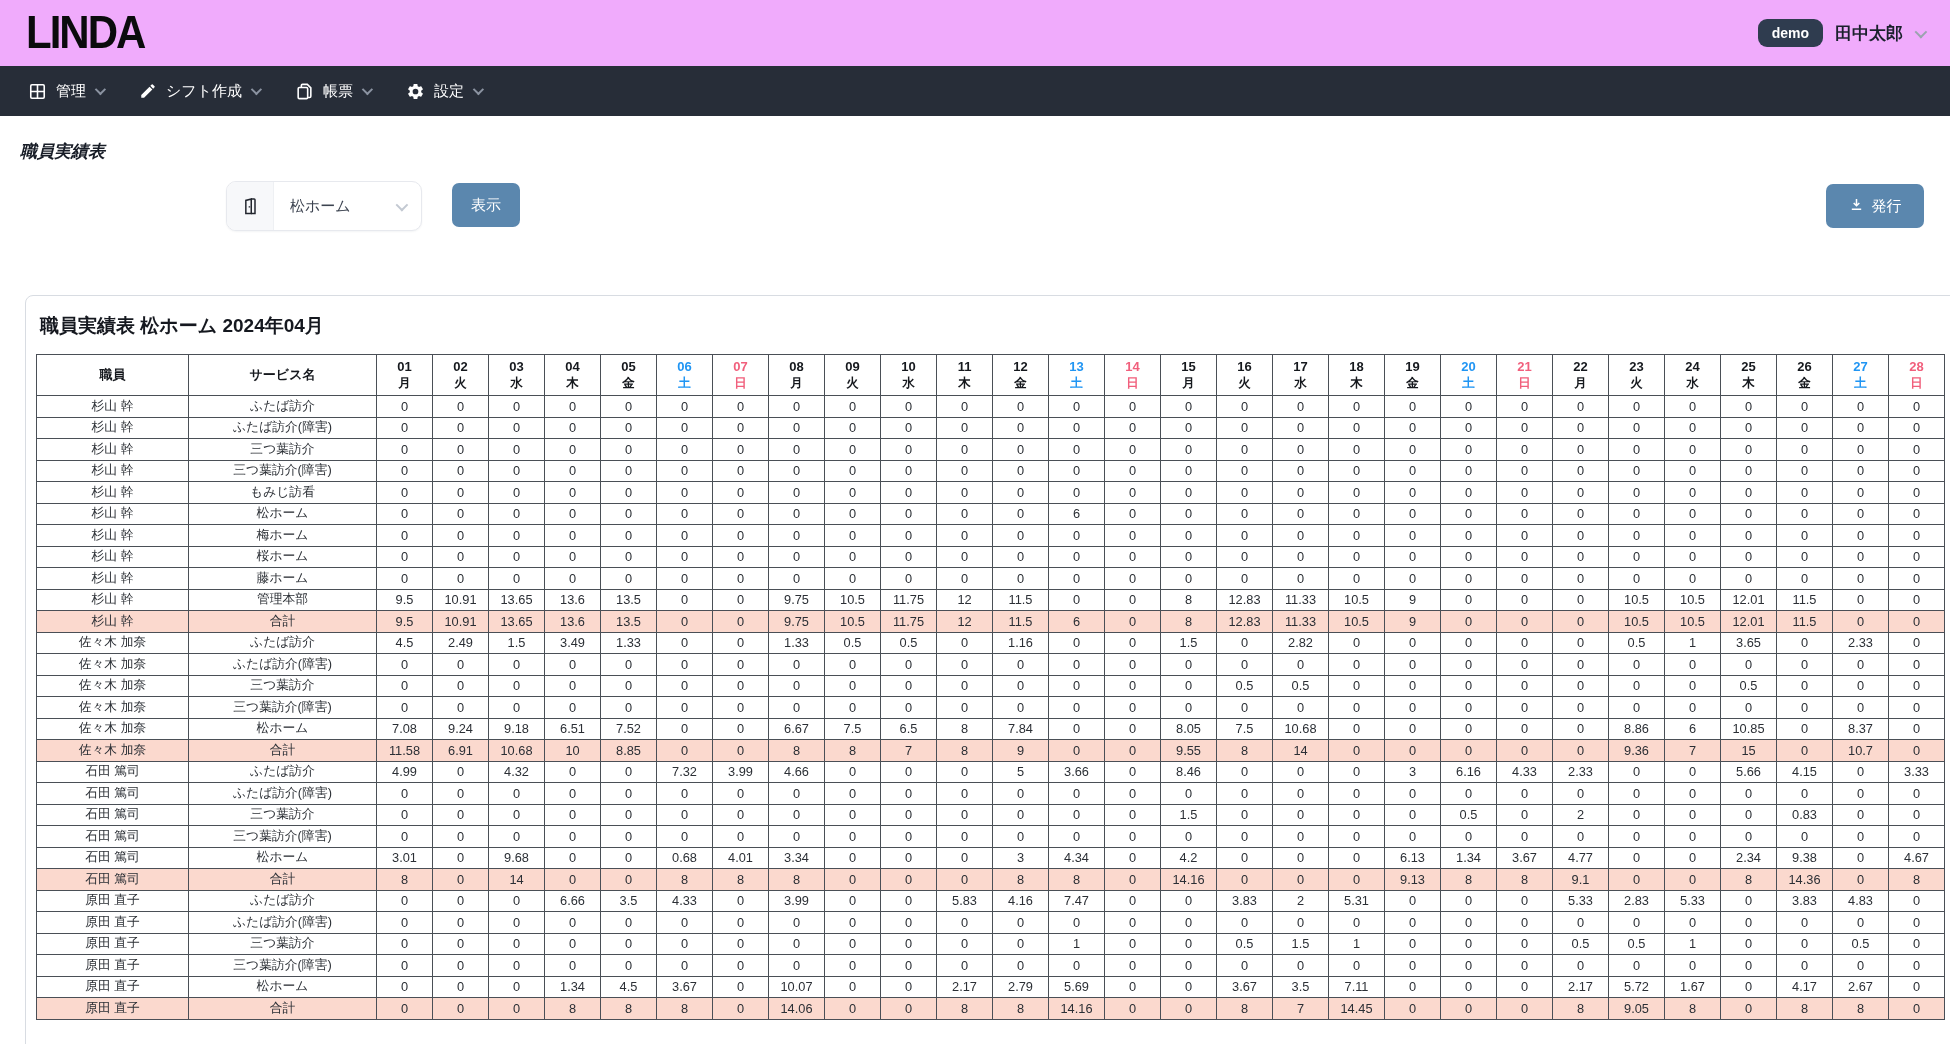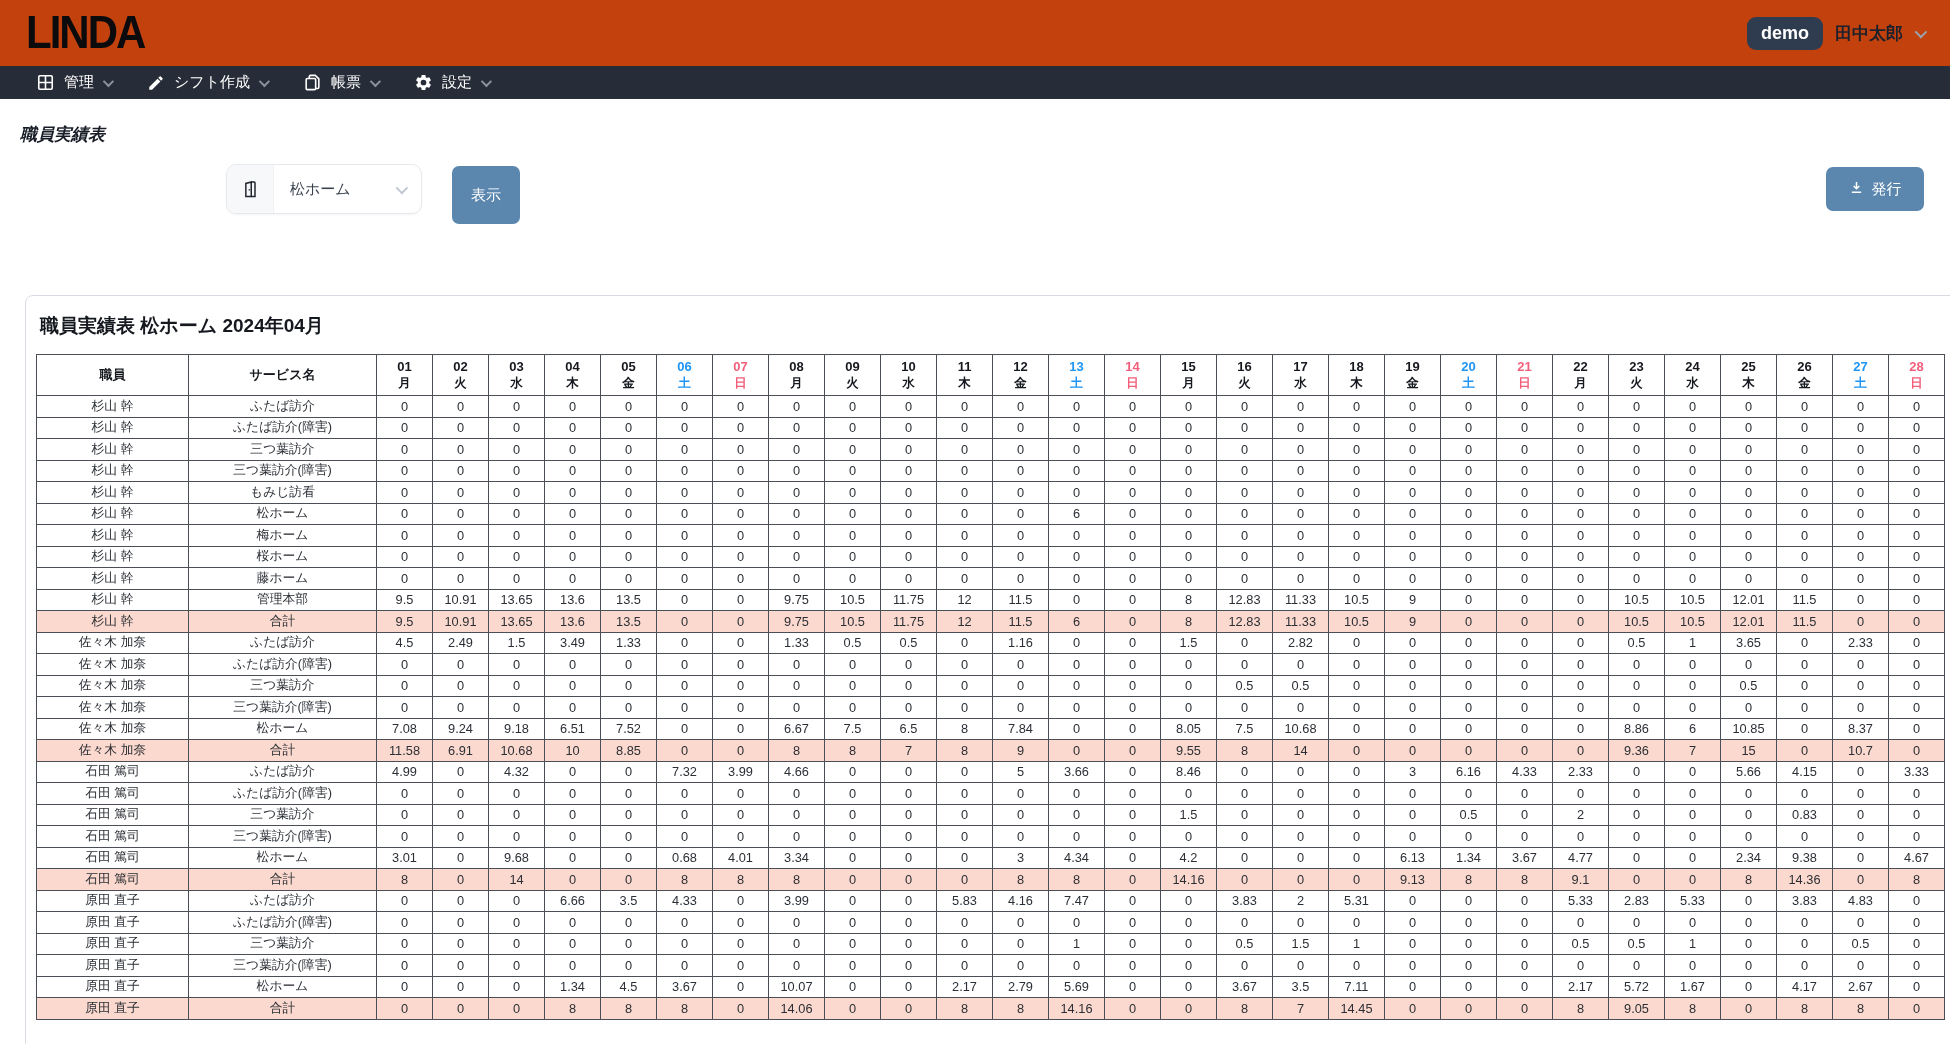--- a/index.html
+++ b/index.html
@@ -1,32 +1,32 @@
 <!DOCTYPE html>
 <html style="--accent: #5b87ae; --nav-bg: #272d38; --badge-bg: #2f3c4f; --sat: #2095f3; --sun: #f15f7c; --total-bg: #fbd9ce;"><head>
 <meta charset="utf-8">
 <style>
   * { box-sizing: border-box; margin: 0; padding: 0; }
   html,body { width:1950px; height:1044px; overflow:hidden; background:#fff;
               font-family:"Liberation Sans","DejaVu Sans",sans-serif; }
 
   
   .top-header{ height:66px; display:flex; align-items:center;
-               justify-content:space-between; padding:0 26px; background:#c2410c; }
+               justify-content:space-between; padding:0 26px; background:#f0abfc; }
   .logo{ font-size:42px; font-weight:800; letter-spacing:-2px; color:#0b0b0d;
          transform:scaleY(1.08); transform-origin:left center; }
   .user-area{ display:flex; align-items:center; gap:12px; }
-  .env-badge{ background:var(--badge-bg,#2f3c4f); color:#fff; font-size:18px; font-weight:600;
+  .env-badge{ background:var(--badge-bg,#2f3c4f); color:#fff; font-size:14px; font-weight:600;
               padding:6px 14px; border-radius:9px; }
   .user-name{ font-size:17px; font-weight:700; color:#1a202c; }
   .chev{ display:inline-block; width:9px; height:9px; border-right:2px solid #9aa3ae;
          border-bottom:2px solid #9aa3ae; transform:rotate(45deg) translateY(-2px); }
 
   
-  .nav{ height:33px; background:var(--nav-bg,#272d38); display:flex; align-items:center; padding:0 18px; }
+  .nav{ height:50px; background:var(--nav-bg,#272d38); display:flex; align-items:center; padding:0 10px; }
   .nav-item{ display:flex; align-items:center; gap:9px; height:100%; padding:0 18px;
              color:#fff; font-size:15px; cursor:pointer; }
   .nav-item svg{ display:block; }
   .nav-item .chev{ width:8px; height:8px; border-color:#8b93a1; }
 
   
   .page-title{ font-size:17px; font-weight:700; color:#171c26; margin:24px 0 0 20px;font-style:italic; }
 
   .filter-row{ position:relative; height:50px; margin:18px 0 0 0; }
   .select-box{ position:absolute; top:0; height:50px; display:flex; align-items:center;
@@ -34,21 +34,21 @@
                box-shadow:0 1px 2px rgba(20,30,50,.05); overflow:hidden; cursor:pointer; }
   .select-box .icon-cell{ width:47px; height:100%; background:#f7f8fa; display:flex;
                align-items:center; justify-content:center; border-right:1px solid #eef0f3; }
   .select-box .sel-text{ font-size:15px; color:#3c4350; padding:0 16px; flex:1; }
   .select-box .chev{ margin-right:16px; border-color:#c3c9d2; }
   #month-select{ left:28px; width:180px; }
   #facility-select{ left:226px; width:196px; }
   .btn{ display:inline-flex; align-items:center; justify-content:center; gap:8px;
         background:var(--accent,#5b87ae); color:#fff; border:none; border-radius:7px;
         font-size:15px; cursor:pointer; font-family:inherit; }
-  #show-btn{ position:absolute; left:452px; top:2px; width:68px; height:58px; }
+  #show-btn{ position:absolute; left:452px; top:2px; width:68px; height:44px; }
   #publish-btn{ position:absolute; right:26px; top:3px; width:98px; height:44px; }
 
   
   .card{ position:absolute; left:25px; top:295px; width:1980px; height:1000px;
          background:#fff; border:1px solid #d8dce2; border-radius:8px; padding:17px 0 0 10px; }
   .card-title{ font-size:19px; font-weight:700; color:#15181f; margin-left:4px; }
 
   table{ border-collapse:collapse; table-layout:fixed; margin-top:15px; }
   th,td{ border:1px solid #4a4f56; text-align:center; overflow:hidden; white-space:nowrap; }
   thead th{ height:41px; font-size:13px; font-weight:700; color:#15181d; background:#fff; padding:0 2px; }

